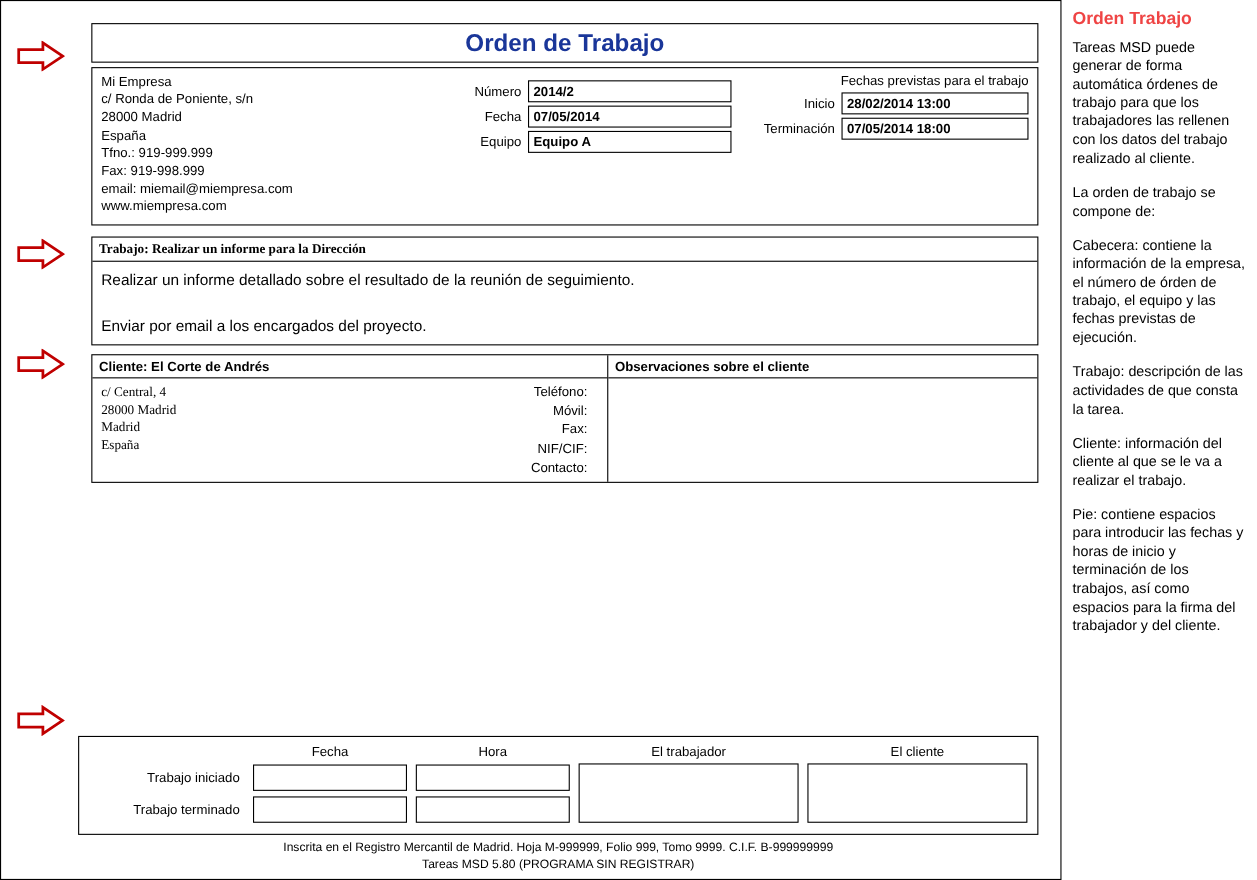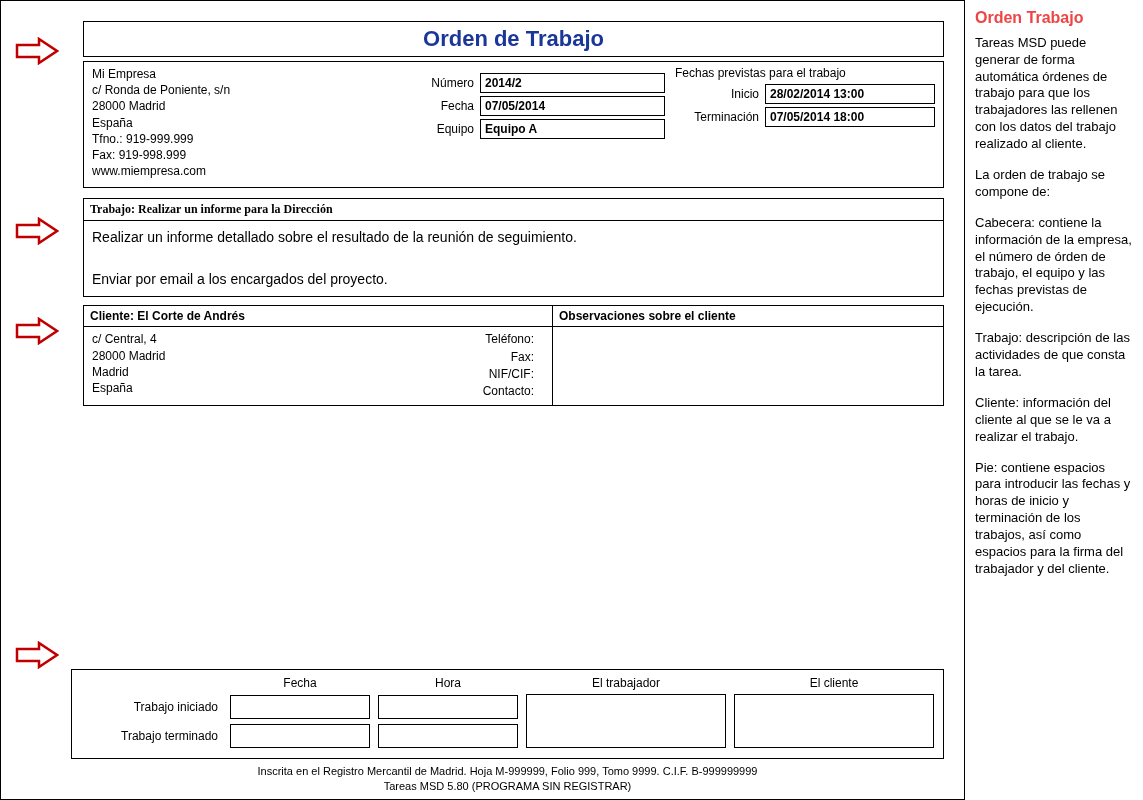--- a/index.html
+++ b/index.html
@@ -87,21 +87,21 @@
   }
   .meta-row .val {
     border: 1px solid #000;
     padding: 2px 4px;
     font-weight: bold;
     flex: 1;
     min-height: 20px;
   }
   .meta-col.right .lbl { flex: 0 0 90px; }
   .meta-col .col-title {
-    text-align: left;
+    text-align: right;
     margin-bottom: 4px;
   }
 
   .section-head {
     border-bottom: 1px solid #000;
     font-weight: bold;
     padding: 3px 6px;
     font-family: Liberation Serif, serif;
   }
   .section-body {
@@ -128,20 +128,21 @@
     padding: 3px 6px;
   }
   .client-body {
     padding: 4px 8px;
     display: flex;
     gap: 20px;
   }
   .client-addr {
     font-size: 12px;
     line-height: 1.35;
+    font-family: Liberation Serif, serif;
   }
   .client-fields {
     text-align: right;
     font-size: 12px;
     line-height: 1.45;
     flex: 1;
     padding-right: 10px;
   }
 
   
@@ -207,20 +208,21 @@
 
   <div class="title-bar">Orden de Trabajo</div>
   <div class="header-body">
     <div class="company">
       <div>Mi Empresa</div>
       <div>c/ Ronda de Poniente, s/n</div>
       <div>28000 Madrid</div>
       <div>España</div>
       <div>Tfno.: 919-999.999</div>
       <div>Fax: 919-998.999</div>
+      <div>email: miemail@miempresa.com</div>
       <div>www.miempresa.com</div>
     </div>
     <div class="meta-col">
       <div style="height:4px"></div>
       <div class="meta-row">
         <div class="lbl">Número</div>
         <div class="val">2014/2</div>
       </div>
       <div class="meta-row">
         <div class="lbl">Fecha</div>
@@ -258,20 +260,21 @@
       <div class="client-head">Cliente: El Corte de Andrés</div>
       <div class="client-body">
         <div class="client-addr">
           <div>c/ Central, 4</div>
           <div>28000 Madrid</div>
           <div>Madrid</div>
           <div>España</div>
         </div>
         <div class="client-fields">
           <div>Teléfono:</div>
+          <div>Móvil:</div>
           <div>Fax:</div>
           <div>NIF/CIF:</div>
           <div>Contacto:</div>
         </div>
       </div>
     </div>
     <div class="client-right">
       <div class="client-head">Observaciones sobre el cliente</div>
       <div class="client-body"></div>
     </div>

